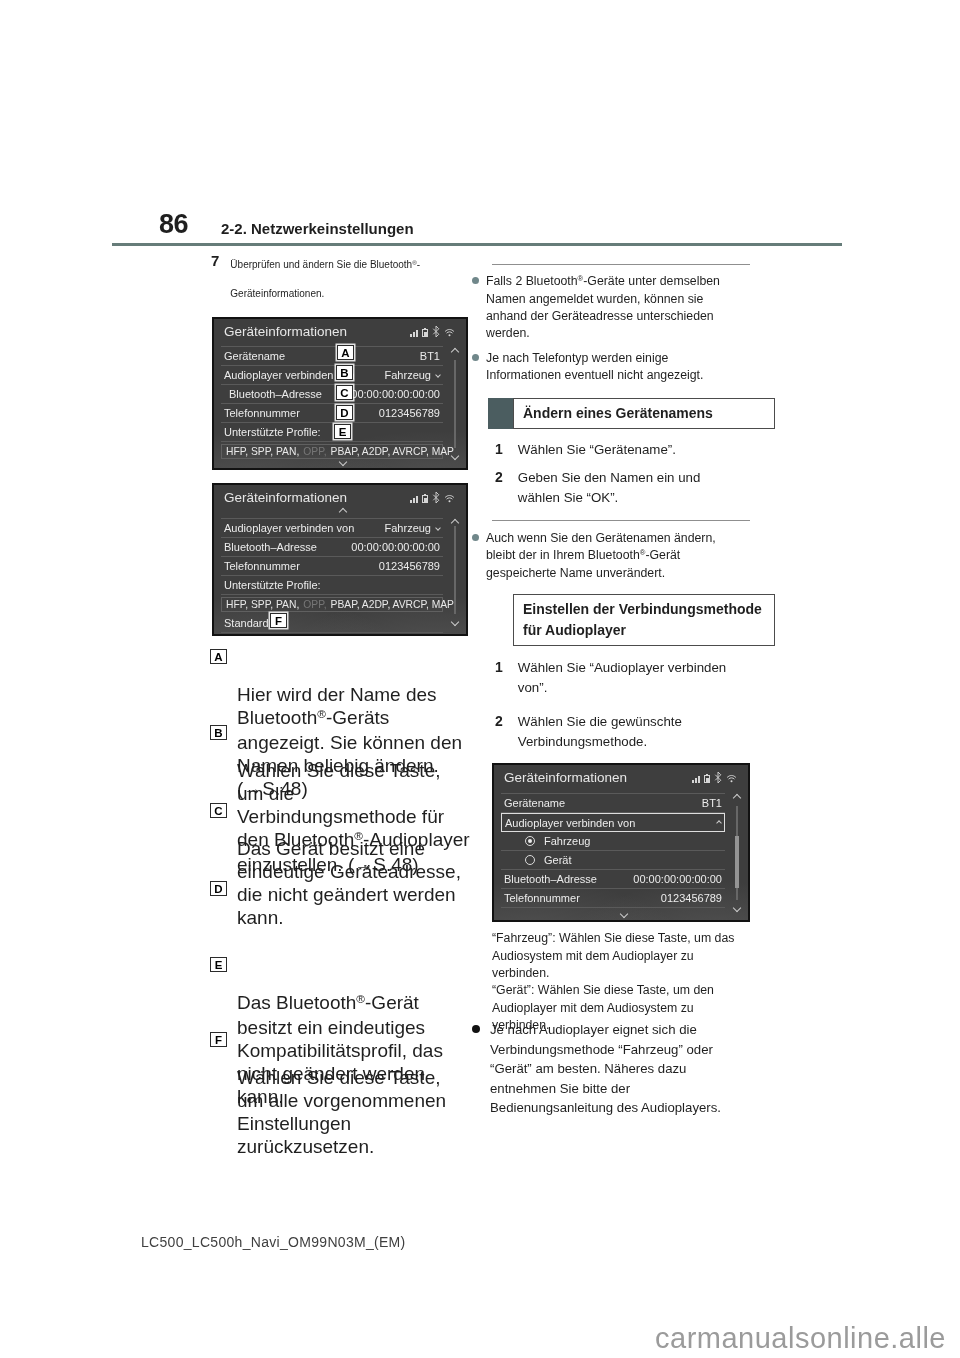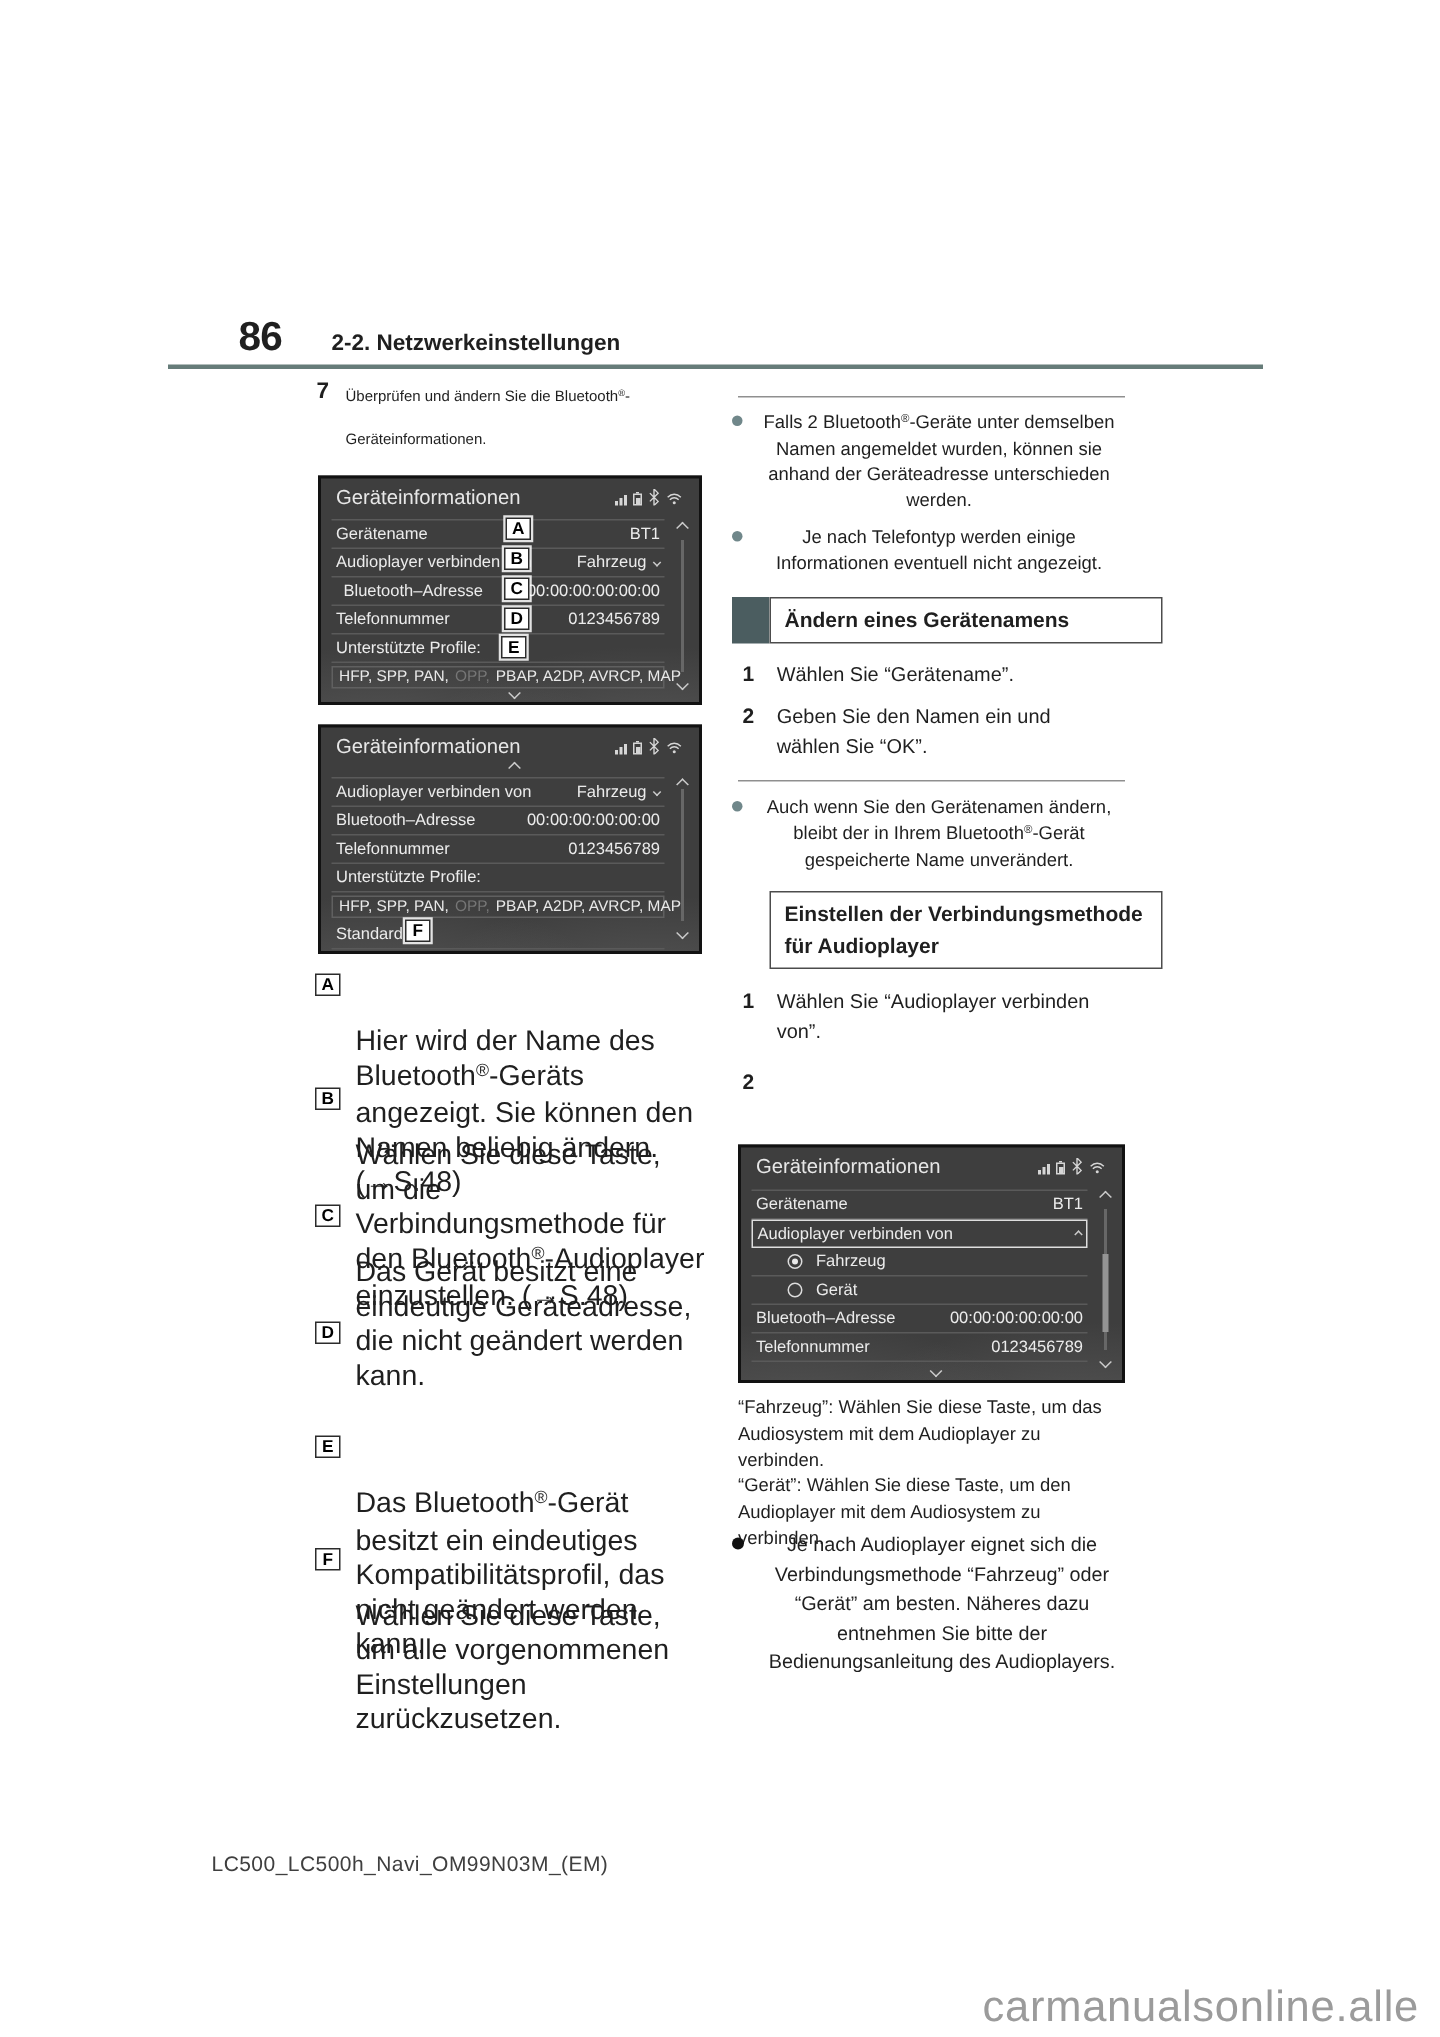--- a/index.html
+++ b/index.html
@@ -24,21 +24,21 @@
   .co { left:210px; width:262px; display:flex; gap:10px; align-items:flex-start; }
   .cletter {
     flex:0 0 auto; width:17px; height:15px; margin-top:3px;
     border:1.6px solid #2b2b2b; background:#fff; color:#000;
     font-size:11.5px; font-weight:bold; display:flex; align-items:center; justify-content:center;
   }
   .ctext { font-size:19px; line-height:23px;margin-top:37px; }
 
   
   .rule { background:#8f8f8f; height:1px; }
-  .note { left:488px; width:262px; display:flex; gap:7px; font-size:12.3px; line-height:17px;text-align:center; }
+  .note { left:472px; width:262px; display:flex; gap:7px; font-size:12.3px; line-height:17px; }
   .note .dot { flex:0 0 auto; width:7px; height:7px; border-radius:50%; background:#70878a; margin-top:4px; }
   .note.black .dot { background:#111; width:8px; height:8px; margin-top:5px; }
   .note.black { font-size:13.2px; line-height:19.5px; gap:10px; }
 
   .h-box { left:488px; width:287px; display:flex; align-items:stretch; }
   .h-sq { width:25px; background:#4b5d60; flex:0 0 auto; }
   .h-body { flex:1; border:1px solid #4c4c4c; background:#fff; font-size:14px; font-weight:bold;
             line-height:21px; padding:4px 4px 4px 9px; display:flex; align-items:center; }
 
   .step { left:495px; width:258px; display:flex; gap:15px; }
@@ -283,20 +283,21 @@
   <div class="h-sq"></div>
   <div class="h-body">Einstellen der Verbindungsmethode für Audioplayer</div>
 </div>
 
 <div class="abs step" style="top:658px;">
   <span class="num">1</span>
   <span class="txt">Wählen Sie “Audioplayer verbinden von”.</span>
 </div>
 <div class="abs step" style="top:712px;">
   <span class="num">2</span>
+  <span class="txt">Wählen Sie die gewünschte Verbindungsmethode.</span>
 </div>
 
 <div class="device" style="left:492px; top:763px; width:258px; height:159px;">
   <div class="dtitle">Geräteinformationen</div>
   <div class="status">
     <span class="sig">
         <i></i>
         <i></i>
         <i></i>
       </span>

